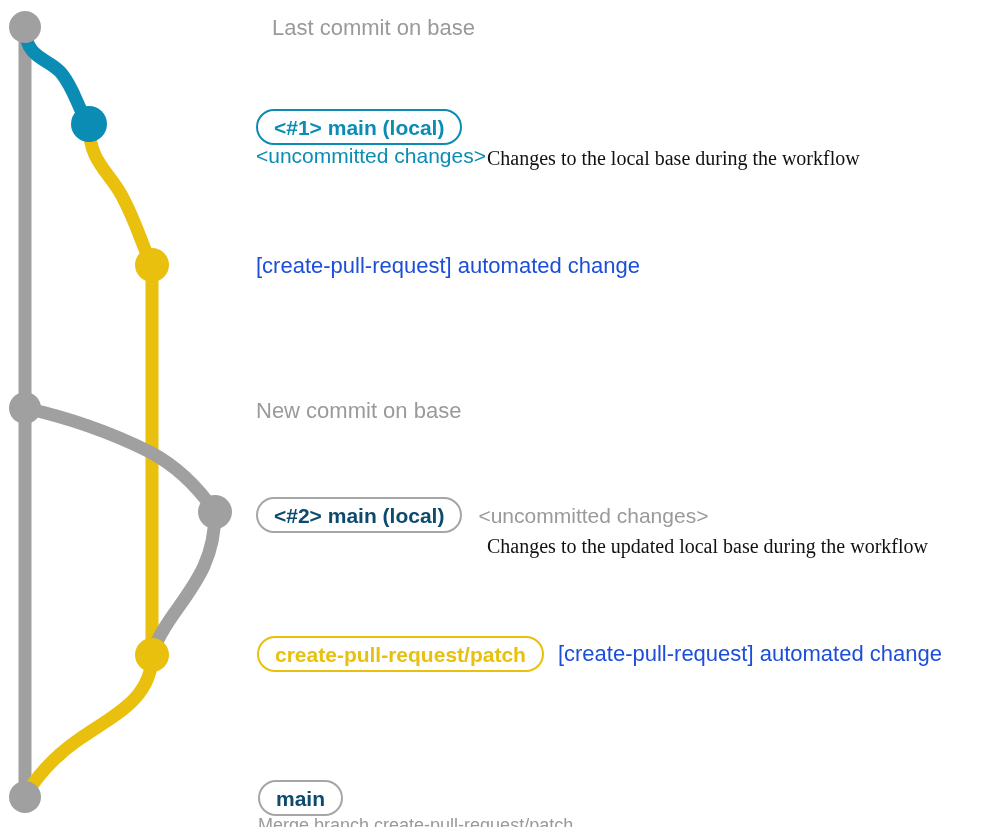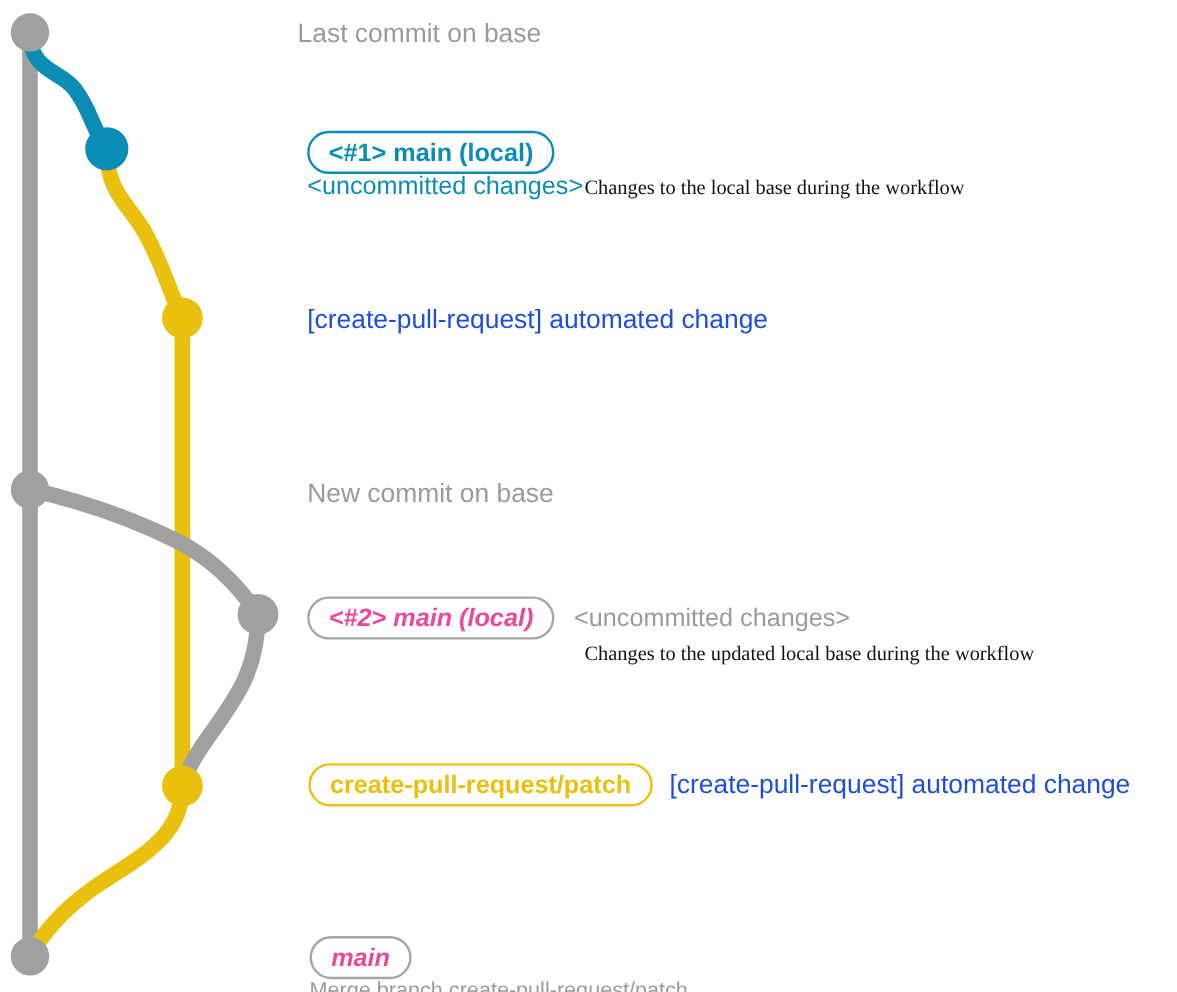--- a/index.html
+++ b/index.html
@@ -49,21 +49,21 @@
     padding: 0 16px;
     font-size: 21px;
     font-weight: 700;
     color: #9a9a9a;
     white-space: nowrap;
     line-height: 1;
     background: #ffffff;
   }
   .pill.teal   { border-color: #0b8cb4; color: #0b8cb4; }
   .pill.yellow { border-color: #e8c00d; color: #e8c00d; }
-  .pill.gray   { border-color: #a6a6a6; color: #ec4899; font-style: italic; }
+  .pill.gray   { border-color: #a6a6a6; color: #0c4a6e; }
 
   .subject {
     font-size: 21px;
     font-weight: 400;
     white-space: nowrap;
     line-height: 1;
   }
   .subject.teal   { color: #0b8cb4; }
   .subject.yellow { color: #1d4ed8; }
   .subject.gray   { color: #9a9a9a; }
@@ -73,21 +73,21 @@
     font-size: 22px;
     font-weight: 400;
     color: #9a9a9a;
     white-space: nowrap;
     line-height: 1;
   }
 
   .description {
     position: absolute;
     font-family: "Liberation Serif", serif;
-    font-size: 17px;
+    font-size: 20px;
     color: #111111;
     white-space: nowrap;
     line-height: 1;
   }
   .gap-sm { width: 14px; }
   .gap-md { width: 16px; }
 </style>
 </head>
 <body>
 
@@ -115,21 +115,21 @@
     <circle cx="152" cy="265" r="17" fill="#e8c00d"></circle>
     <circle cx="25" cy="408" r="16" fill="#a0a0a0"></circle>
     <circle cx="215" cy="512" r="17" fill="#a0a0a0"></circle>
     <circle cx="152" cy="655" r="17" fill="#e8c00d"></circle>
     <circle cx="25" cy="797" r="16" fill="#a0a0a0"></circle>
   </g>
 </svg>
 
 <div class="annotations">
 
-  <div class="heading" style="left:248px; top:17px;">Last commit on base</div>
+  <div class="heading" style="left:272px; top:17px;">Last commit on base</div>
 
   <div class="row" style="left:256px; top:109px;flex-direction:column;">
     <span class="pill teal">&lt;#1&gt; main (local)</span>
     <span class="gap-md"></span>
     <span class="subject teal" style="align-self:center;">&lt;uncommitted changes&gt;</span>
   </div>
   <div class="description" style="left:487px; top:148px;">Changes to the local base during the workflow</div>
 
   <div class="row" style="left:256px; top:255px;">
     <span class="subject yellow" style="font-size:22px;">[create-pull-request] automated change</span>

